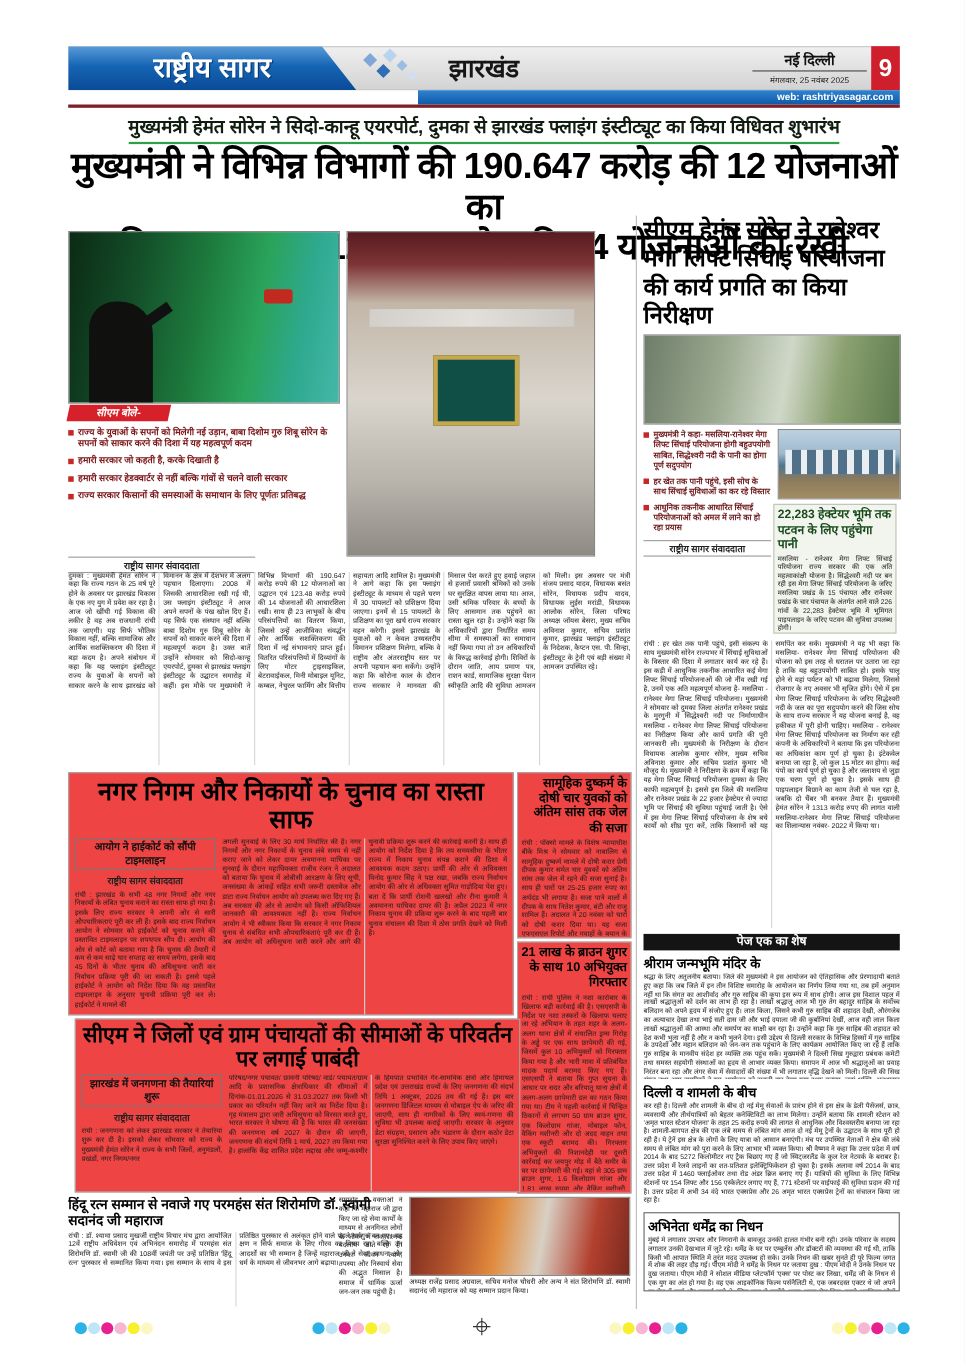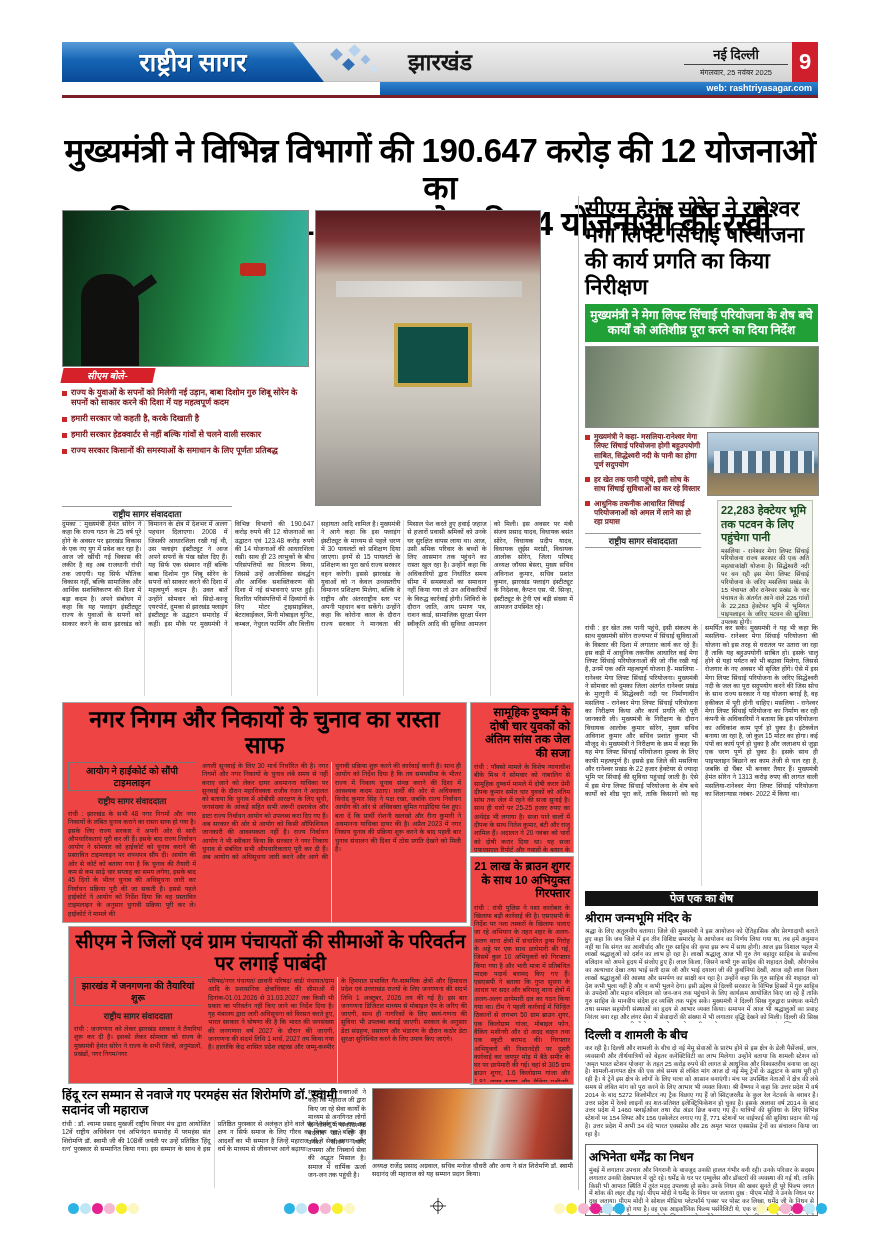--- a/index.html
+++ b/index.html
@@ -93,20 +93,21 @@
   <span class="abs diamond" style="left:362px;top:56px;background:#9cbce4;width:7px;height:7px"></span>
   <span class="abs diamond" style="left:371px;top:66px;background:#cfdff2;width:6px;height:6px"></span>
   <div class="abs city-block">
     <div class="city">नई दिल्ली</div>
     <div class="date">मंगलवार, 25 नवंबर 2025</div>
   </div>
   <div class="abs page-box">9</div>
   <div class="abs web-bar">web: rashtriyasagar.com</div>
   <div class="abs maroon-rule"></div>
 
+  <div class="abs strap"><span>मुख्यमंत्री हेमंत सोरेन ने सिदो-कान्हू एयरपोर्ट, दुमका से झारखंड फ्लाइंग इंस्टीट्यूट का किया विधिवत शुभारंभ</span></div>
   <div class="abs main-head">
     <div>मुख्यमंत्री ने विभिन्न विभागों की 190.647 करोड़ की 12 योजनाओं का</div>
     <div>किया उद्घाटन व 123.48 करोड़ की 14 योजनाओं की रखी आधारशिला</div>
   </div>
 
   <div class="abs photo p-lead-left">
     <div class="p1-person"></div>
     <div class="p1-arm"></div>
     <div class="p1-boat"></div>
   </div>
@@ -177,21 +178,20 @@
   <div class="abs" style="left:62px;top:1088px;width:304px;height:102px;overflow:hidden">
     <div class="award-head">हिंदू रत्न सम्मान से नवाजे गए परमहंस संत शिरोमणि डॉ. स्वामी सदानंद जी महाराज</div>
     <div class="small cols2" style="height:68px">रांची : डॉ. श्यामा प्रसाद मुखर्जी राष्ट्रीय विचार मंच द्वारा आयोजित 12वें राष्ट्रीय अधिवेशन एवं अभिनंदन समारोह में परमहंस संत शिरोमणि डॉ. स्वामी जी की 108वीं जयंती पर उन्हें प्रतिष्ठित 'हिंदू रत्न' पुरस्कार से सम्मानित किया गया। इस सम्मान के साथ वे इस प्रतिष्ठित पुरस्कार से अलंकृत होने वाले पहले धर्मगुरु बन गए। यह क्षण न सिर्फ समाज के लिए गौरव का विषय रहा, बल्कि उन आदर्शों का भी सम्मान है जिन्हें महाराज जी ने सेवा, साधना और धर्म के माध्यम से जीवनभर आगे बढ़ाया।</div>
   </div>
   <div class="abs small" style="left:308px;top:1088px;width:58px;height:102px">समारोह में वक्ताओं ने कहा कि महाराज जी द्वारा किए जा रहे सेवा कार्यों के माध्यम से अनगिनत लोगों के जीवन में सकारात्मक बदलाव आते रहे हैं। उनका जीवन त्याग, तपस्या और निस्वार्थ सेवा की अद्भुत मिसाल है। समाज में धार्मिक ऊर्जा जन-जन तक पहुंची है।</div>
   <div class="abs photo p-award"></div>
   <div class="abs caption">अध्यक्ष राजेंद्र प्रसाद अग्रवाल, सचिव मनोज चौधरी और अन्य ने संत शिरोमणि डॉ. स्वामी सदानंद जी महाराज को यह सम्मान प्रदान किया।</div>
 
   <div class="abs rzone">
     <div class="r-head">सीएम हेमंत सोरेन ने रानेश्वर मेगा लिफ्ट सिंचाई परियोजना की कार्य प्रगति का किया निरीक्षण</div>
-    <div class="green-box" style="margin-top:4px">मुख्यमंत्री ने मेगा लिफ्ट सिंचाई परियोजना के शेष बचे कार्यों को अतिशीघ्र पूरा करने का दिया निर्देश</div>
     <div class="photo p-irrig" style="margin-top:4px;position:relative"></div>
 
     <div style="position:relative;margin-top:4px;height:186px">
       <div class="r-bullets" style="position:absolute;left:0;top:0;width:116px">
         <div class="b-item">
             <span class="b-sq"></span>
             <span>मुख्यमंत्री ने कहा- मसलिया-रानेश्वर मेगा लिफ्ट सिंचाई परियोजना होगी बहुउपयोगी साबित, सिद्धेश्वरी नदी के पानी का होगा पूर्ण सदुपयोग</span>
           </div>
         <div class="b-item">
             <span class="b-sq"></span>
@@ -199,21 +199,21 @@
           </div>
         <div class="b-item">
             <span class="b-sq"></span>
             <span>आधुनिक तकनीक आधारित सिंचाई परियोजनाओं को अमल में लाने का हो रहा प्रयास</span>
           </div>
         <div class="byline" style="margin-top:6px">राष्ट्रीय सागर संवाददाता</div>
       </div>
       <div class="photo p-dam" style="position:absolute;left:122px;top:0">
         <div class="dam-piers"></div>
       </div>
-      <div class="inset" style="position:absolute;left:132px;top:68px;width:96px;height:118px">
+      <div class="inset" style="position:absolute;left:118px;top:68px;width:112px;height:118px">
         <div class="inset-title">22,283 हेक्टेयर भूमि तक पटवन के लिए पहुंचेगा पानी</div>
         <div class="inset-text">मसलिया - रानेश्वर मेगा लिफ्ट सिंचाई परियोजना राज्य सरकार की एक अति महत्वाकांक्षी योजना है। सिद्धेश्वरी नदी पर बन रही इस मेगा लिफ्ट सिंचाई परियोजना के जरिए मसलिया प्रखंड के 15 पंचायत और रानेश्वर प्रखंड के चार पंचायत के अंतर्गत आने वाले 226 गांवों के 22,283 हेक्टेयर भूमि में भूमिगत पाइपलाइन के जरिए पटवन की सुविधा उपलब्ध होगी।</div>
       </div>
     </div>
 
     <div class="small cols2" style="margin-top:6px;height:262px">रांची : हर खेत तक पानी पहुंचे, इसी संकल्प के साथ मुख्यमंत्री सोरेन राज्यभर में सिंचाई सुविधाओं के विस्तार की दिशा में लगातार कार्य कर रहे हैं। इस कड़ी में आधुनिक तकनीक आधारित कई मेगा लिफ्ट सिंचाई परियोजनाओं की जो नींव रखी गई है, उनमें एक अति महत्वपूर्ण योजना है- मसलिया - रानेश्वर मेगा लिफ्ट सिंचाई परियोजना। मुख्यमंत्री ने सोमवार को दुमका जिला अंतर्गत रानेश्वर प्रखंड के मुरगुनी में सिद्धेश्वरी नदी पर निर्माणाधीन मसलिया - रानेश्वर मेगा लिफ्ट सिंचाई परियोजना का निरीक्षण किया और कार्य प्रगति की पूरी जानकारी ली। मुख्यमंत्री के निरीक्षण के दौरान विधायक आलोक कुमार सोरेन, मुख्य सचिव अविनाश कुमार और सचिव प्रशांत कुमार भी मौजूद थे। मुख्यमंत्री ने निरीक्षण के क्रम में कहा कि यह मेगा लिफ्ट सिंचाई परियोजना दुमका के लिए काफी महत्वपूर्ण है। इससे इस जिले की मसलिया और रानेश्वर प्रखंड के 22 हजार हेक्टेयर से ज्यादा भूमि पर सिंचाई की सुविधा पहुंचाई जाती है। ऐसे में इस मेगा लिफ्ट सिंचाई परियोजना के शेष बचे कार्यों को शीघ्र पूरा करें, ताकि किसानों को यह समर्पित कर सकें। मुख्यमंत्री ने यह भी कहा कि मसलिया- रानेश्वर मेगा सिंचाई परियोजना की योजना को इस तरह से धरातल पर उतारा जा रहा है ताकि यह बहुउपयोगी साबित हो। इसके चालू होने से यहां पर्यटन को भी बढ़ावा मिलेगा, जिससे रोजगार के नए अवसर भी सृजित होंगे। ऐसे में इस मेगा लिफ्ट सिंचाई परियोजना के जरिए सिद्धेश्वरी नदी के जल का पूरा सदुपयोग करने की जिस सोच के साथ राज्य सरकार ने यह योजना बनाई है, वह हकीकत में पूरी होनी चाहिए। मसलिया - रानेश्वर मेगा लिफ्ट सिंचाई परियोजना का निर्माण कर रही कंपनी के अधिकारियों ने बताया कि इस परियोजना का अधिकांश काम पूर्ण हो चुका है। इंटेकवेल बनाया जा रहा है, जो कुल 15 मोटर का होगा। कई पंपों का कार्य पूर्ण हो चुका है और जलाशय से जुड़ा एक चरण पूर्ण हो चुका है। इसके साथ ही पाइपलाइन बिछाने का काम तेजी से चल रहा है, जबकि दो चैंबर भी बनकर तैयार हैं। मुख्यमंत्री हेमंत सोरेन ने 1313 करोड़ रुपए की लागत वाली मसलिया-रानेश्वर मेगा लिफ्ट सिंचाई परियोजना का शिलान्यास नवंबर- 2022 में किया था।</div>
 
     <div class="black-bar" style="margin-top:5px">पेज एक का शेष</div>
 
     <div class="cont-head">श्रीराम जन्मभूमि मंदिर के</div>

